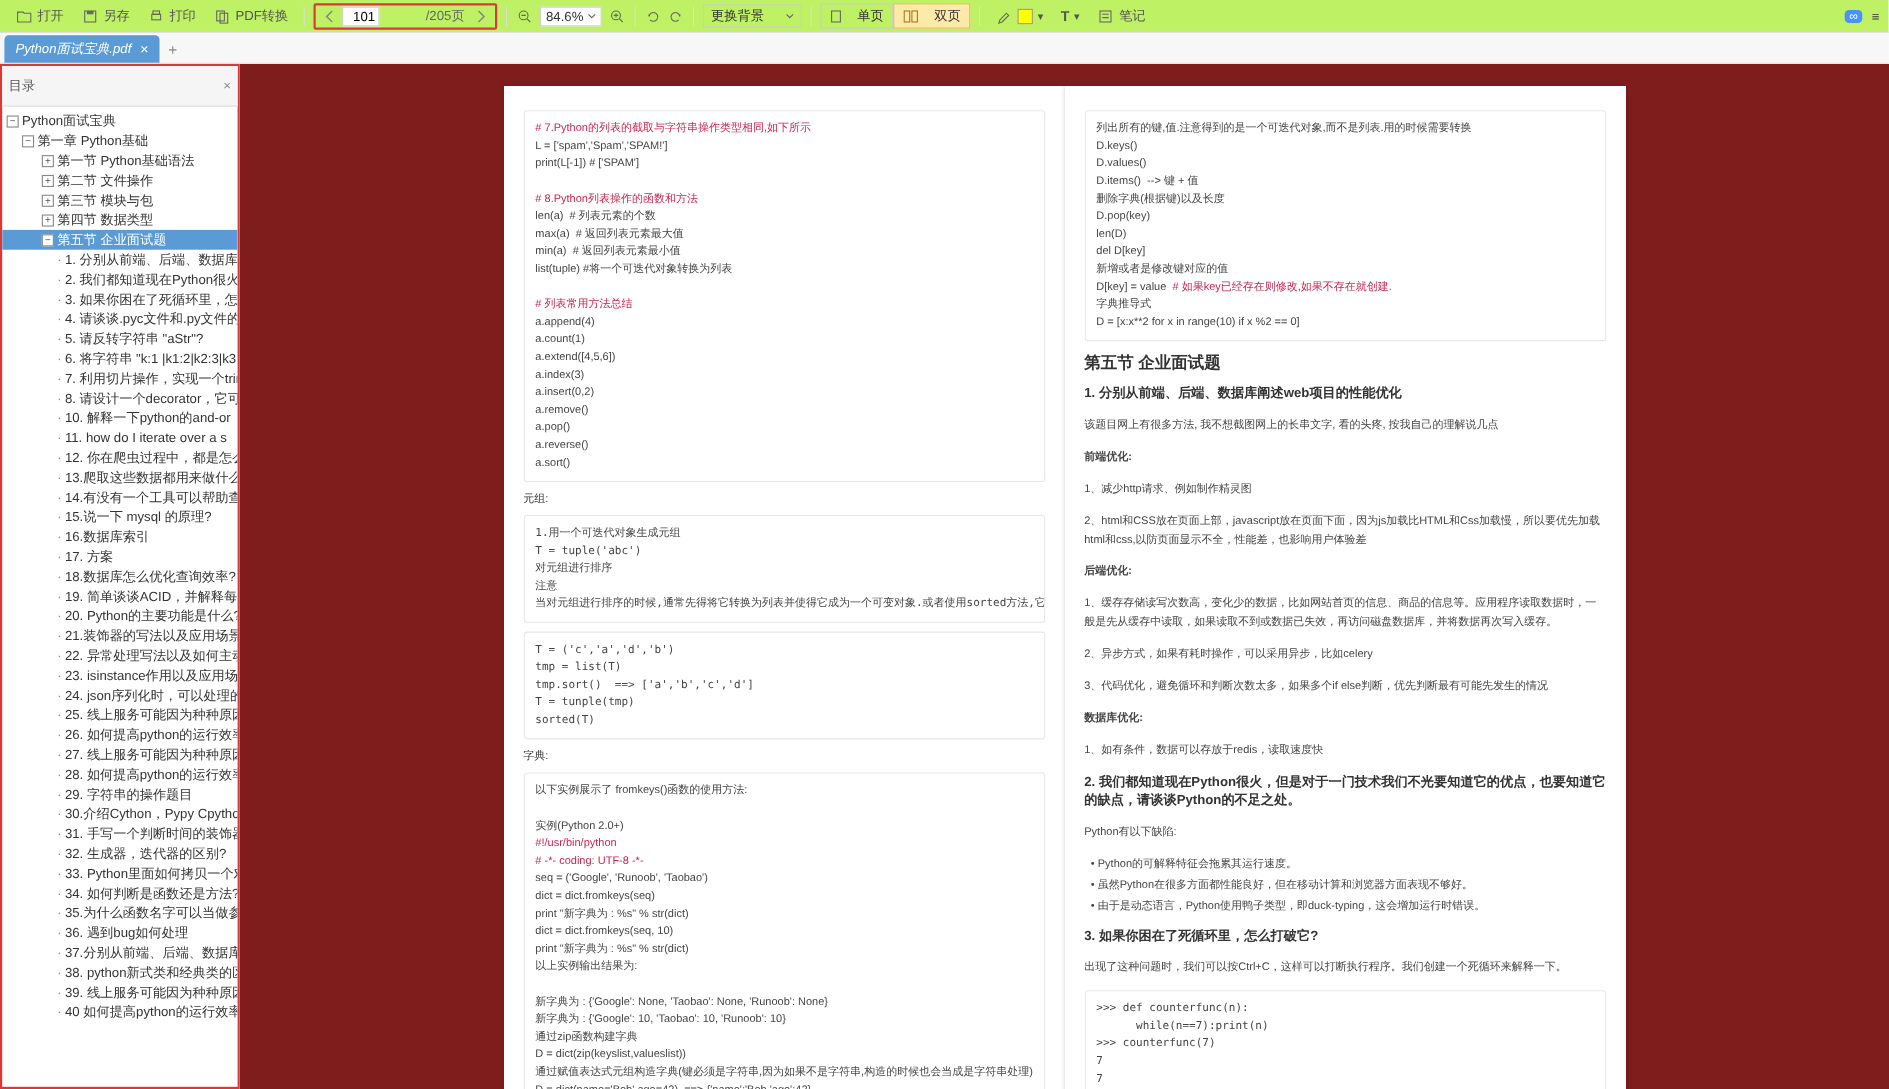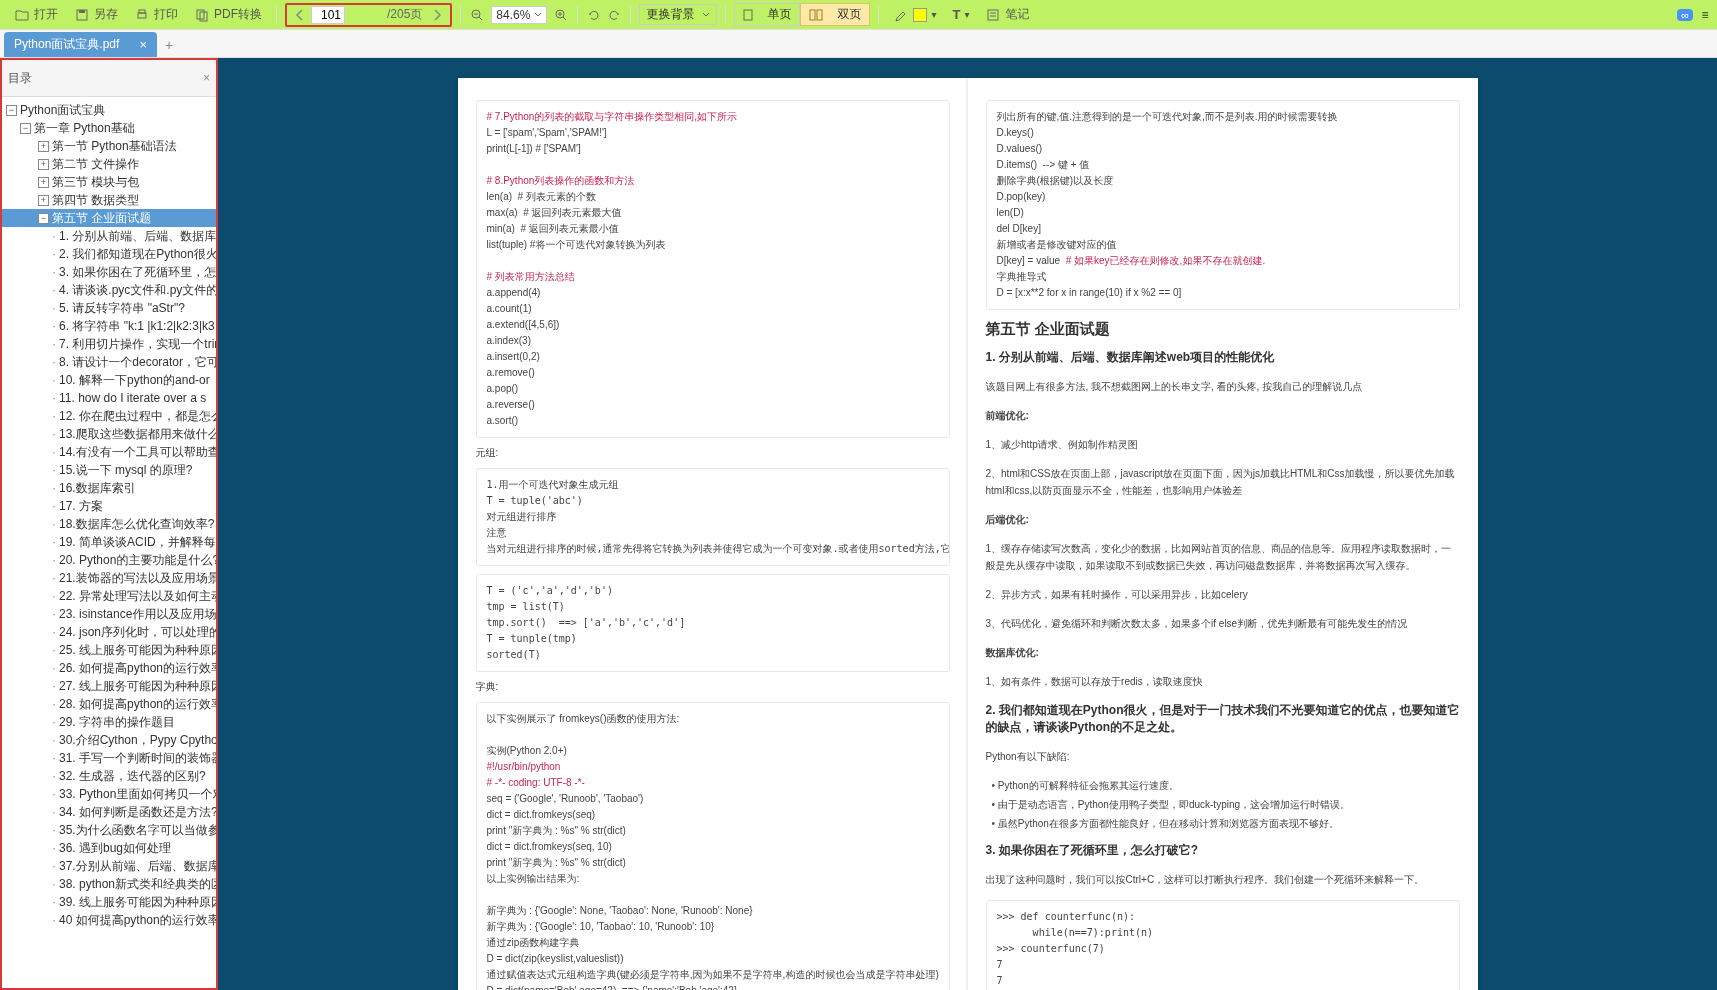--- a/index.html
+++ b/index.html
@@ -10,31 +10,31 @@
 .toolbar { height: 30px; background: #bef264; border-bottom: 1px solid #e0e0e0; display: flex; align-items: center; padding: 0 8px; gap: 4px; position: relative; }
 .tool-btn { display: flex; align-items: center; gap: 4px; padding: 2px 6px; cursor: pointer; font-size: 12px; color: #555; border-radius: 2px; }
 .tool-icon { width: 16px; height: 16px; display: inline-flex; align-items: center; justify-content: center; }
 .tool-sep { width: 1px; height: 18px; background: #ddd; margin: 0 4px; }
 .page-nav { display: flex; align-items: center; gap: 2px; border: 2px solid #d83a3a; padding: 0 4px; height: 24px; border-radius: 2px; }
 .page-arrow { width: 18px; height: 18px; display: flex; align-items: center; justify-content: center; color: #888; cursor: pointer; }
 .page-input { width: 34px; text-align: right; border: 1px solid #ccc; font-size: 12px; padding: 1px 3px; }
 .page-total { color: #666; font-size: 12px; padding: 0 4px; margin-left: 36px; }
 .zoom-box { display: flex; align-items: center; gap: 6px; }
 .zoom-select { border: 1px solid #ccc; padding: 1px 4px; font-size: 12px; display: flex; align-items: center; gap: 4px; background: #fff; }
-.bg-select { border: 1px solid #ccc; padding: 1px 6px; font-size: 12px; display: flex; align-items: center; gap: 8px; }
+.bg-select { border: 1px solid #ccc; padding: 1px 6px; font-size: 12px; display: flex; align-items: center; gap: 20px; }
 .view-toggle { display: flex; }
 .view-btn { padding: 2px 8px; border: 1px solid #ccc; font-size: 12px; display: flex; align-items: center; gap: 14px; }
 .view-btn.active { background: #ffe9a8; border-color: #e0c060; }
 .color-swatch { width: 14px; height: 14px; background: #ff0; border: 1px solid #999; }
 .top-right-icons { position: absolute; right: 4px; display: flex; gap: 4px; align-items: center; }
 .blue-badge { background: #4a90ff; color: #fff; border-radius: 4px; padding: 0 4px; font-size: 11px; display: flex; align-items: center; }
 
 
 .tabbar { height: 28px; background: #f7f7f7; border-bottom: 1px solid #e0e0e0; display: flex; align-items: flex-end; padding-left: 4px; }
-.tab { background: #5b9bd5; color: #fff; padding: 4px 10px; border-radius: 4px 4px 0 0; display: flex; align-items: center; gap: 20px; font-size: 12px; }
+.tab { background: #5b9bd5; color: #fff; padding: 4px 10px; border-radius: 4px 4px 0 0; display: flex; align-items: center; gap: 8px; font-size: 12px; font-style: italic; }
 .tab-close { cursor: pointer; font-size: 13px; }
 .tab-plus { padding: 4px 8px; color: #888; cursor: pointer; font-size: 14px; }
 
 
 .main { flex: 1; display: flex; overflow: hidden; }
 
 
 .sidebar { width: 218px; border-right: 1px solid #ddd; display: flex; flex-direction: column; background: #fff; border: 2px solid #d83a3a; }
 .sidebar-header { height: 37px; background: #f5f5f5; border-bottom: 1px solid #ddd; display: flex; align-items: center; justify-content: space-between; padding: 0 6px; font-size: 12px; color: #555; }
 .sidebar-close { cursor: pointer; color: #888; }
@@ -42,21 +42,21 @@
 .tree-node { display: flex; align-items: center; padding: 1px 4px; cursor: pointer; white-space: nowrap; overflow: hidden; color: #333; line-height: 16px; }
 .tree-node.selected { background: #5b9bd5; color: #fff; }
 .tree-toggle { width: 11px; height: 11px; border: 1px solid #888; display: inline-flex; align-items: center; justify-content: center; font-size: 9px; line-height: 1; margin-right: 3px; color: #555; flex-shrink: 0; }
 .tree-leaf-dot::before { content: '·'; margin-right: 3px; color: #888; }
 .ind-0 { padding-left: 4px; }
 .ind-1 { padding-left: 18px; }
 .ind-2 { padding-left: 36px; }
 .ind-3 { padding-left: 50px; }
 
 
-.content { flex: 1; background: #0c4a6e; overflow: auto; display: flex; padding: 20px 40px; justify-content: center; align-items: flex-start; }
+.content { flex: 1; background: #7f1d1d; overflow: auto; display: flex; padding: 20px 40px; justify-content: center; align-items: flex-start; }
 .page { width: 510px; background: #fff; box-shadow: 0 1px 4px rgba(0,0,0,.2); padding: 14px 18px; font-size: 10px; color: #333; }
 .code-block { background: #fff; border: 1px solid #e8e8e8; border-radius: 3px; padding: 8px 10px; margin: 8px 0; font-family: Consolas, monospace; font-size: 10px; line-height: 1.6; white-space: pre; color: #444; overflow-x: hidden; }
 .code-block .c-red { color: #c7254e; }
 .h-title { font-size: 15px; font-weight: bold; margin: 10px 0 8px; }
 .h-sub { font-size: 12px; font-weight: bold; margin: 10px 0 6px; }
 .para { font-size: 10px; line-height: 1.7; margin: 12px 0; color: #444; }
 .list-item { font-size: 10px; line-height: 1.7; margin: 2px 0 2px 18px; color: #444; }
 .list-item::before { content: '• '; margin-left: -12px; }
 .plain { font-size: 10px; margin: 6px 0 4px; font-weight: normal; }
 
@@ -384,22 +384,22 @@
         <div class="para" style="font-weight:bold">后端优化:</div>
         <div class="para">1、缓存存储读写次数高，变化少的数据，比如网站首页的信息、商品的信息等。应用程序读取数据时，一般是先从缓存中读取，如果读取不到或数据已失效，再访问磁盘数据库，并将数据再次写入缓存。</div>
         <div class="para">2、异步方式，如果有耗时操作，可以采用异步，比如celery</div>
         <div class="para">3、代码优化，避免循环和判断次数太多，如果多个if else判断，优先判断最有可能先发生的情况</div>
         <div class="para" style="font-weight:bold">数据库优化:</div>
         <div class="para">1、如有条件，数据可以存放于redis，读取速度快</div>
 
         <div class="h-sub">2. 我们都知道现在Python很火，但是对于一门技术我们不光要知道它的优点，也要知道它的缺点，请谈谈Python的不足之处。</div>
         <div class="para">Python有以下缺陷:</div>
         <div class="list-item">Python的可解释特征会拖累其运行速度。</div>
+        <div class="list-item">虽然Python在很多方面都性能良好，但在移动计算和浏览器方面表现不够好。</div>
         <div class="list-item">由于是动态语言，Python使用鸭子类型，即duck-typing，这会增加运行时错误。</div>
-        <div class="list-item">虽然Python在很多方面都性能良好，但在移动计算和浏览器方面表现不够好。</div>
 
         <div class="h-sub">3. 如果你困在了死循环里，怎么打破它?</div>
         <div class="para">出现了这种问题时，我们可以按Ctrl+C，这样可以打断执行程序。我们创建一个死循环来解释一下。</div>
         <div class="code-block">&gt;&gt;&gt; def counterfunc(n):
       while(n==7):print(n)
 &gt;&gt;&gt; counterfunc(7)
 7
 7</div>
       </div>
     </div>

